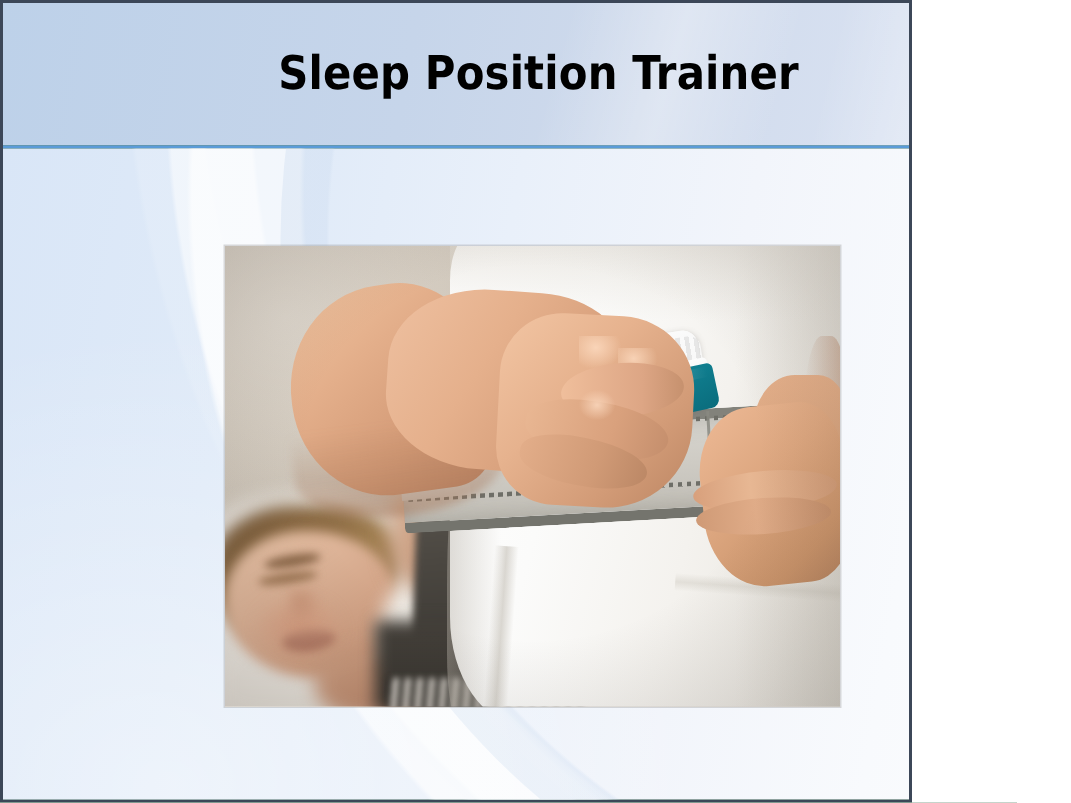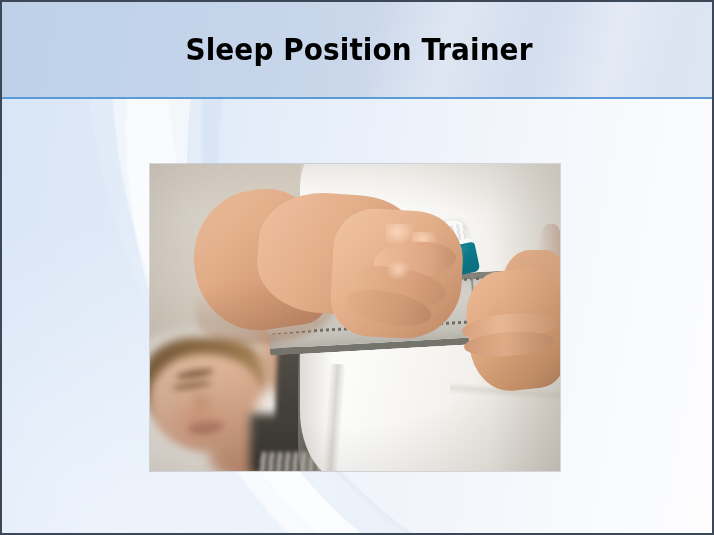--- a/index.html
+++ b/index.html
@@ -10,21 +10,21 @@
   body {
     width: 714px;
     height: 535px;
     overflow: hidden;
     font-family: "Liberation Sans", sans-serif;
   }
 
   
   #slide {
     position: relative;
-    width: 714px;
+    width: 608px;
     height: 535px;
     box-sizing: border-box;
     border: 2px solid #3c4758;
     overflow: hidden;
     background: #14532d;
   }
 
   
   #title-bar {
     position: absolute;

